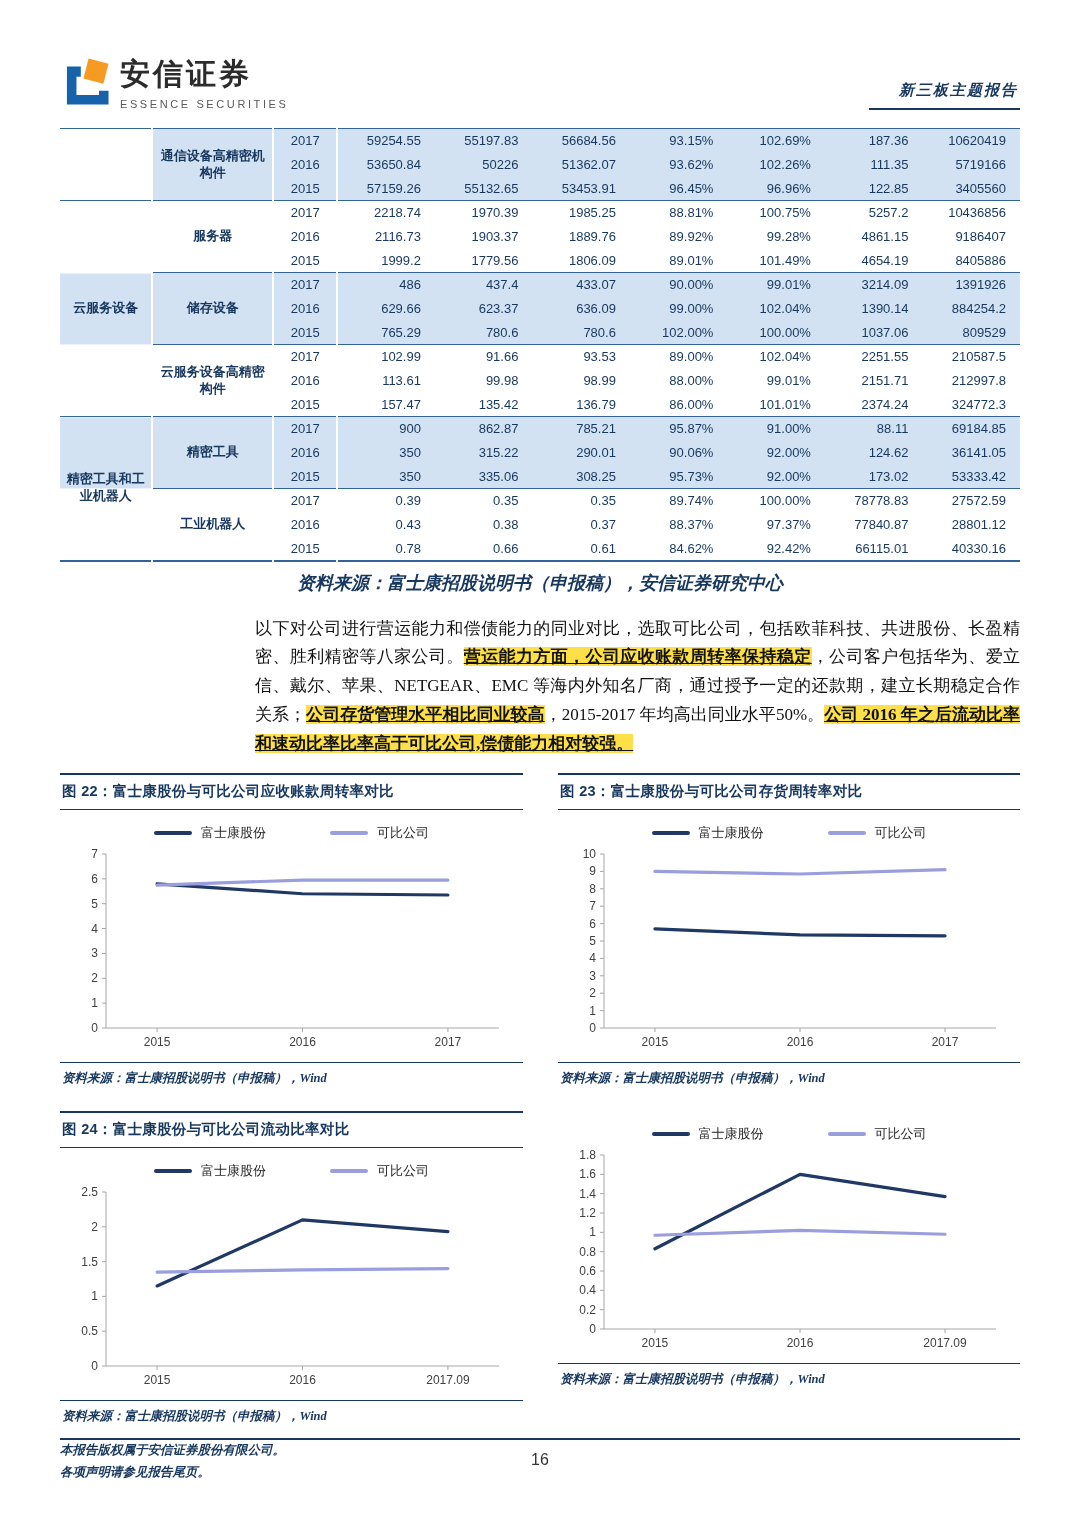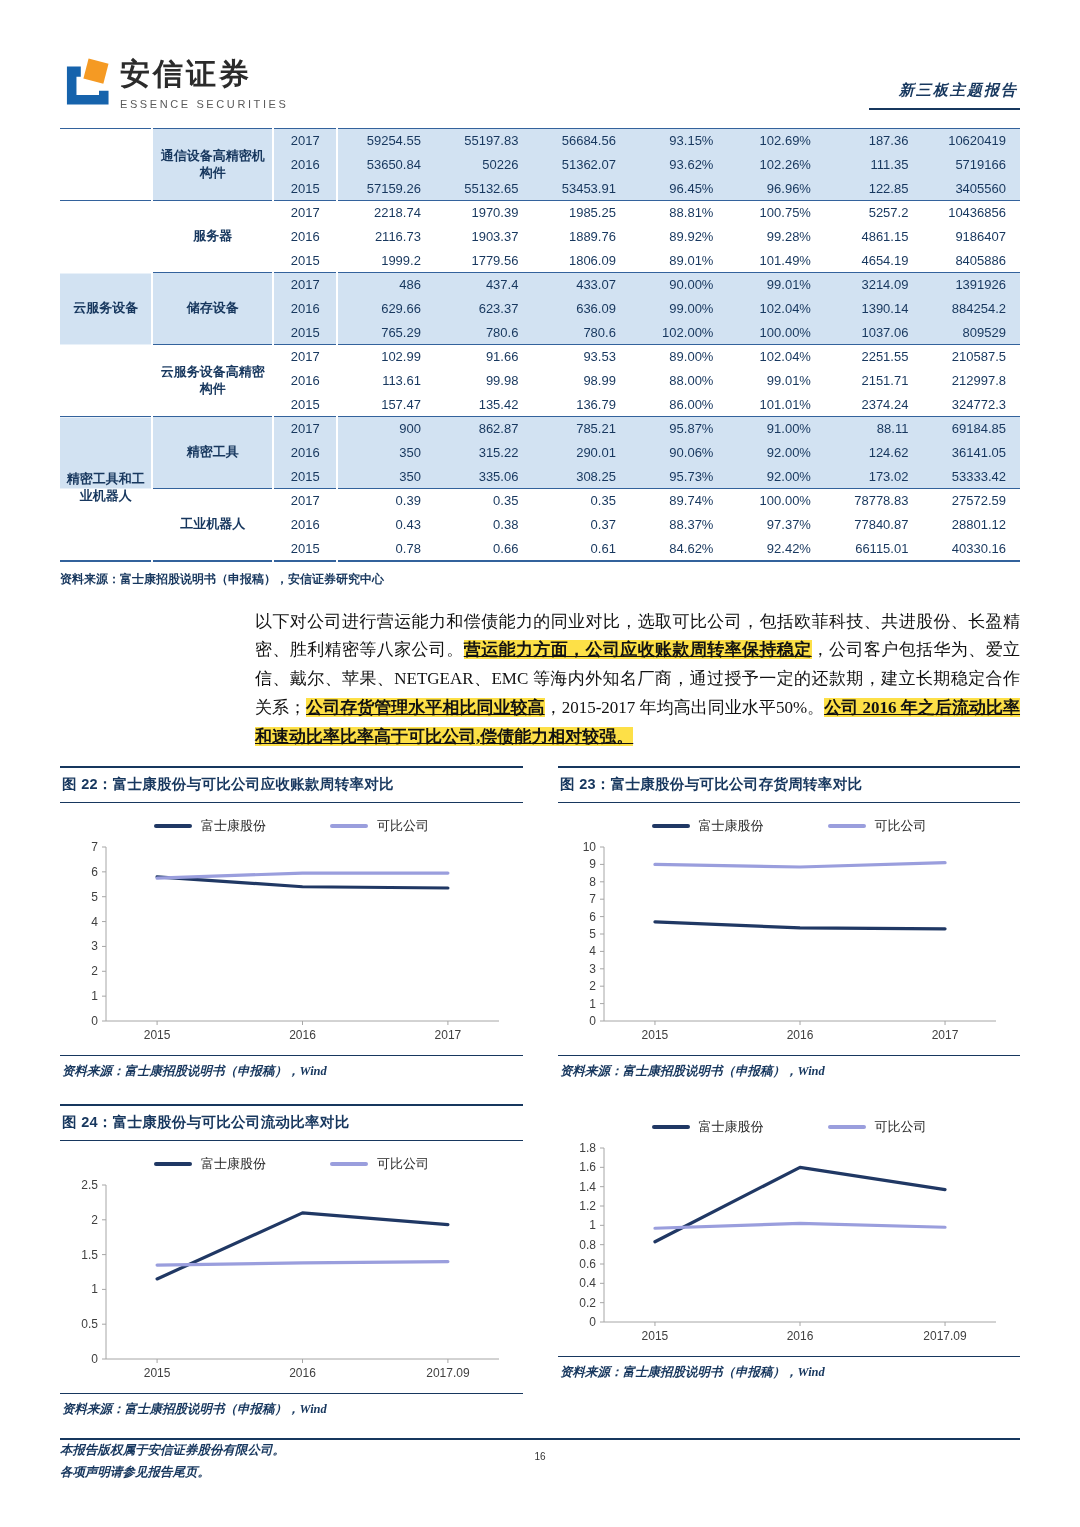--- a/index.html
+++ b/index.html
@@ -15,39 +15,39 @@
   .report-tag{font-family:"Liberation Serif",serif;font-weight:bold;font-style:italic;color:#17375e;font-size:15px;letter-spacing:2px;border-bottom:2px solid #17375e;padding:0 2px 8px 30px;}
 
   
   .fin-table{width:100%;border-collapse:collapse;table-layout:fixed;margin-top:18px;border-bottom:2px solid #33629c;}
   col.c-sec{width:92px;} col.c-sub{width:120px;} col.c-year{width:64px;} col.c-v{width:97px;}
   .fin-table td{height:24px;font-size:13px;color:#17375e;text-align:right;padding:0 14px 0 0;white-space:nowrap;overflow:hidden;}
   .fin-table td.sec-label,.fin-table td.sub-label{text-align:center;font-weight:bold;padding:0 5px;white-space:normal;line-height:1.3;border-right:2px solid #fff;}
   .fin-table td.year{text-align:center;padding:0;border-right:2px solid #fff;}
   .fin-table tr.shade td{background:#d2e2f2;}
   .fin-table tr.band-start td{border-top:1px solid #33629c;}
-  .table-source{margin-top:9px;font-family:"Liberation Serif",serif;font-weight:bold;color:#17375e;font-size:12px;}
+  .table-source{margin-top:9px;font-family:"Liberation Serif",serif;font-style:italic;font-weight:bold;color:#17375e;font-size:18px;text-align:center;}
 
   
   .body-text{margin:20px 0 0 195px;font-family:"Liberation Serif",serif;font-size:17px;line-height:1.7;text-align:justify;color:#111111;}
   .body-text .hl{background:#fde047;font-weight:bold;text-decoration:underline;}
 
   
   .figures{display:grid;grid-template-columns:1fr 1fr;column-gap:35px;row-gap:24px;margin-top:14px;}
   .fig-title{border-top:2px solid #17375e;border-bottom:1.5px solid #17375e;padding:7px 2px 8px;color:#17375e;font-weight:bold;font-size:14.5px;letter-spacing:.3px;}
   .legend{display:flex;justify-content:center;gap:64px;margin:14px 0 2px;}
   .legend-item{display:flex;align-items:center;gap:9px;font-size:13px;color:#262626;}
   .legend-swatch{display:inline-block;width:38px;height:3.5px;border-radius:2px;}
   .plot{height:212px;}
   .fig-source{border-top:1.5px solid #17375e;margin-top:6px;padding:7px 2px 0;font-family:"Liberation Serif",serif;font-style:italic;font-weight:bold;color:#17375e;font-size:12.5px;}
 
   
   .footer{position:absolute;left:60px;right:60px;top:1438px;border-top:2px solid #17375e;}
   .footer .copy{font-family:"Liberation Serif",serif;font-style:italic;font-weight:bold;color:#17375e;font-size:12.5px;line-height:1.75;}
-  .page-num{position:absolute;left:50%;top:11px;transform:translateX(-50%);font-size:10px;color:#333333;}
+  .page-num{position:absolute;left:50%;top:11px;transform:translateX(-50%);font-size:16px;color:#333333;}
 </style>
 </head>
 <body>
 
 <div class="page">
 
   <header class="header">
     <div class="brand">
       <svg viewBox="0 0 60 60" width="52" height="52">
         <polygon points="33,3 56,9 50,32 27,26" fill="#f59a23"></polygon>

